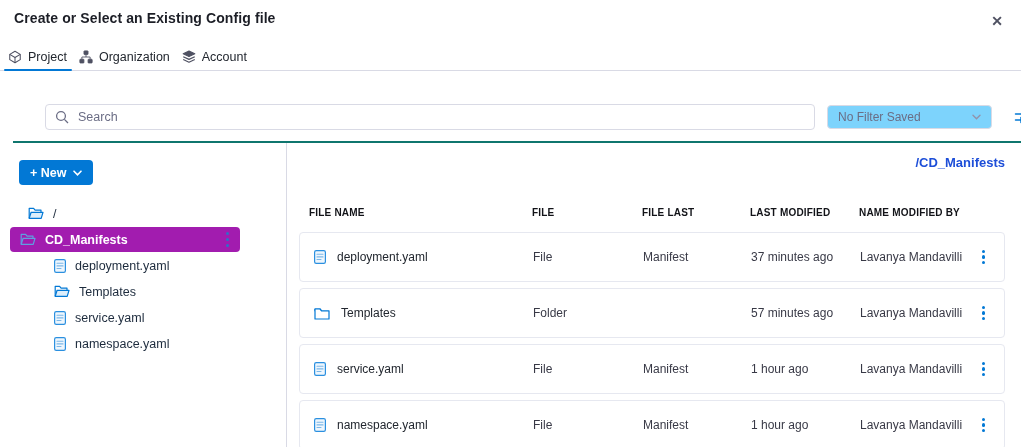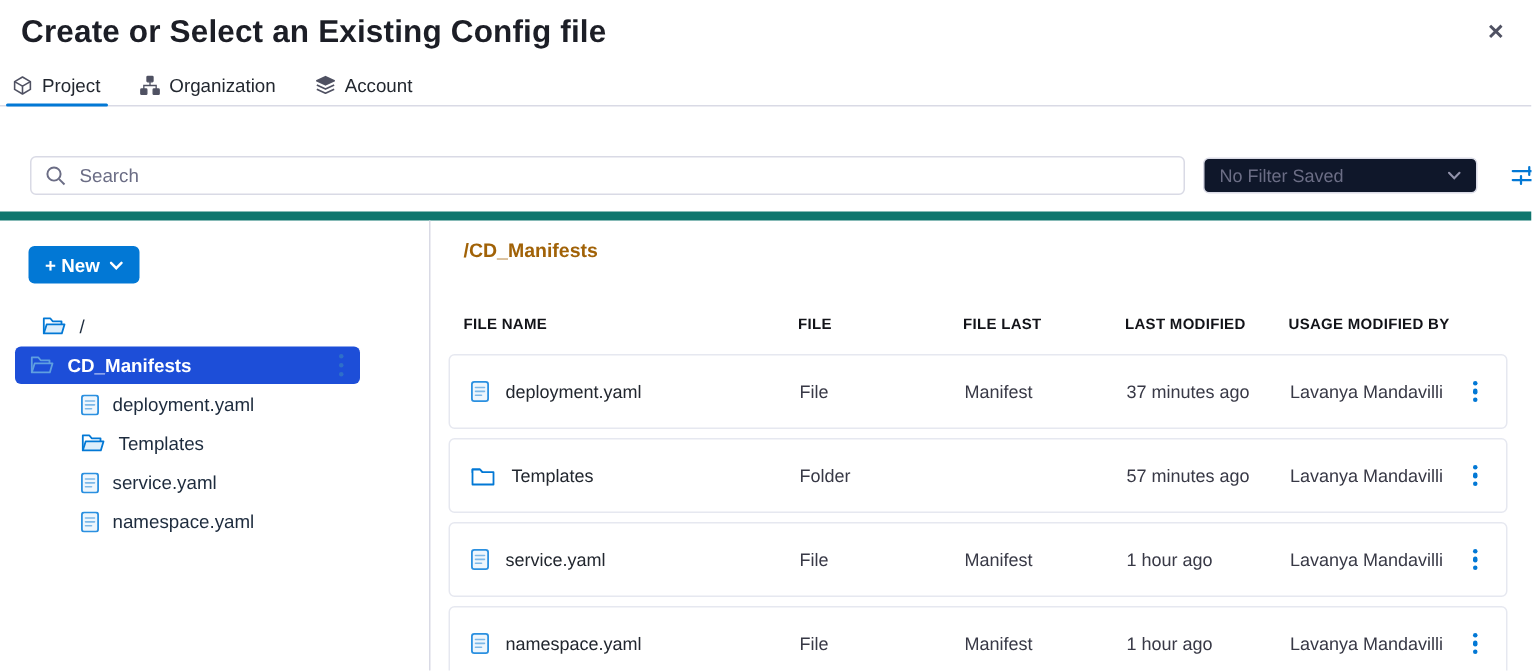--- a/index.html
+++ b/index.html
@@ -3,51 +3,51 @@
 <meta charset="utf-8">
 <style>
   * { box-sizing: border-box; }
   html,body { margin:0; padding:0; }
   body {
     width:1021px; height:447px; overflow:hidden; background:#fff;
     font-family:"Liberation Sans", sans-serif; color:#22272f; position:relative;
   }
   
   .header { display:flex; justify-content:space-between; align-items:flex-start; padding:10px 14px 2px 14px; height:44px; }
-  .title { font-size:21px; font-weight:bold; color:#1c1e26; letter-spacing:.1px; }
+  .title { font-size:14px; font-weight:bold; color:#1c1e26; letter-spacing:.1px; }
   .close { color:#4f5162; font-size:14px; font-weight:bold; cursor:pointer; margin:4px 4px 0 0; line-height:1; }
   
-  .tabs { display:flex; gap:26px; padding-left:8px; border-bottom:1px solid #d9dae5; height:27px; align-items:center; }
+  .tabs { display:flex; gap:12px; padding-left:8px; border-bottom:1px solid #d9dae5; height:27px; align-items:center; }
   .tab { display:flex; align-items:center; gap:6px; font-size:12.5px; color:#22272f; height:100%; position:relative; cursor:pointer; white-space:nowrap; }
   .tab.active::after { content:""; position:absolute; left:-4px; right:-5px; bottom:-1px; height:2px; background:#0278d5; border-radius:1px; }
   .tab svg { flex:none; }
   
-  .toolbar { display:flex; align-items:center; padding:33px 16px 11px 20px; border-bottom:6px solid #0f766e; }
+  .toolbar { display:flex; align-items:center; padding:33px 16px 11px 32px; border-bottom:2px solid #0f766e;margin-left:13px; }
   .search-wrap { position:relative; width:770px; height:26px; flex:none; }
   .search-wrap input { width:100%; height:100%; border:1px solid #d9dae5; border-radius:4px; padding:0 10px 0 32px; font-size:12.5px; font-family:inherit; color:#22272f; outline:none; background:#fff; }
   .search-wrap input::placeholder { color:#6b6d85; }
   .search-icon { position:absolute; left:10px; top:6px; }
-  .filter-select { margin-left:12px; width:183px; height:24px; background:#0f172a; border:1px solid #d9dae5; border-radius:4px; display:flex; align-items:center; justify-content:space-between; padding:0 10px; font-size:12px; color:#6b6d85; cursor:pointer; flex:none;text-align:center; }
+  .filter-select { margin-left:12px; width:165px; height:24px; background:#7dd3fc; border:1px solid #d9dae5; border-radius:4px; display:flex; align-items:center; justify-content:space-between; padding:0 10px; font-size:12px; color:#6b6d85; cursor:pointer; flex:none;text-align:center; }
   .filter-options { margin-left:20px; background:none; border:none; padding:2px; cursor:pointer; display:flex; }
   
   .content { display:flex; height:306px; }
   .sidebar { width:287px; flex:none; border-right:1px solid #d9dae5; padding-top:17px; }
   .new-btn { margin-left:19px; background:#0278d5; color:#fff; font-size:12.5px; font-weight:bold; font-family:inherit; border:none; border-radius:4px; height:25px; padding:0 11px; display:inline-flex; gap:7px; align-items:center; cursor:pointer; }
   .tree { margin:16px 0 0 10px; }
   .tree-item { display:flex; align-items:center; gap:9px; height:25px; margin-bottom:1px; font-size:12.5px; color:#1d2b3d; cursor:pointer; border-radius:4px; width:230px; }
   .tree-item .t-icon { display:flex; flex:none; }
-  .tree-item.selected { background:#1d4ed8; color:#fff; font-weight:bold; }
+  .tree-item.selected { background:#a21caf; color:#fff; font-weight:bold; }
   .tree-item.selected .t-icon svg * { stroke:#5f9fe0; fill:none; }
   .kebab { display:flex; flex-direction:column; gap:2.5px; padding:4px; background:none; border:none; cursor:pointer; }
   .kebab i { width:3.2px; height:3.2px; border-radius:50%; background:#0278d5; display:block; }
   .tree-kebab { margin-left:auto; margin-right:7px; }
   .tree-kebab i { background:#2e6fc9; }
   
   .main { flex:1; padding:12px 16px 0 12px; overflow:hidden; }
-  .breadcrumb { padding-left:10px; font-size:13px; font-weight:bold; color:#a16207; cursor:pointer; }
+  .breadcrumb { padding-left:10px; font-size:13px; font-weight:bold; color:#1d4ed8; cursor:pointer;text-align:right; }
   .thead { display:grid; grid-template-columns:223px 110px 108px 109px 118px 1fr; padding-left:10px; margin-top:37px; margin-bottom:14px; font-size:10px; font-weight:bold; color:#121318; letter-spacing:.2px; }
   .row-card { display:grid; grid-template-columns:219px 110px 108px 109px 118px 1fr; align-items:center; padding-left:14px; height:50px; border:1px solid #e6e8f0; border-radius:4px; margin-bottom:6px; font-size:12px; color:#383946; background:#fff; cursor:pointer; }
   .name-cell { display:flex; align-items:center; gap:11px; color:#22272f; }
   .name-cell .t-icon { display:flex; flex:none; }
   .row-kebab { justify-self:start; }
 </style>
 </head>
 <body>
 
 <div>
@@ -186,21 +186,21 @@
         </div>
     </aside>
 
     <section class="main">
       <div class="breadcrumb">/CD_Manifests</div>
       <div class="thead">
         <span>FILE NAME</span>
         <span>FILE</span>
         <span>FILE LAST</span>
         <span>LAST MODIFIED</span>
-        <span>USAGE MODIFIED BY</span>
+        <span>NAME MODIFIED BY</span>
       </div>
       <div id="rows-holder">
           <div class="row-card">
     <span class="name-cell">
       <span class="t-icon">
                 <svg width="12" height="14" viewBox="0 0 12 14" fill="none">
                   <rect x="0.6" y="0.6" width="10.8" height="12.8" rx="1.6" stroke="#2b90e0" stroke-width="1.2" fill="#eef6fd"></rect>
                   <path d="M3 4.3 H9 M3 6.9 H9 M3 9.5 H7" stroke="#7cb8e8" stroke-width="1.1" stroke-linecap="round"></path>
                 </svg>
               </span>

